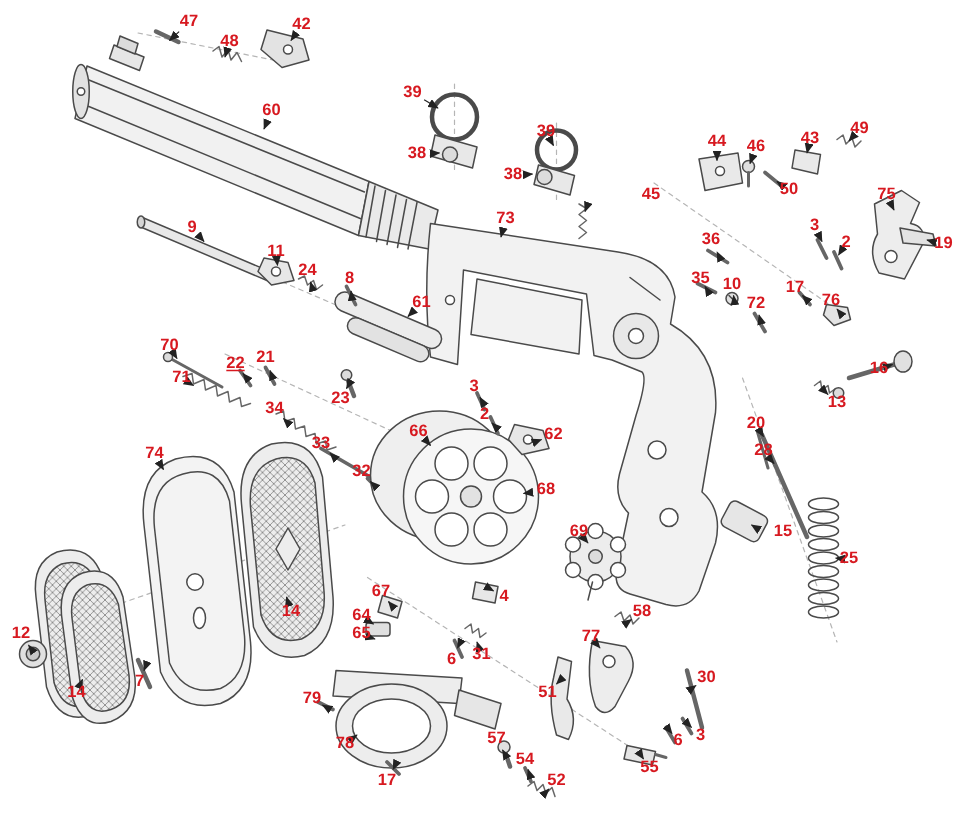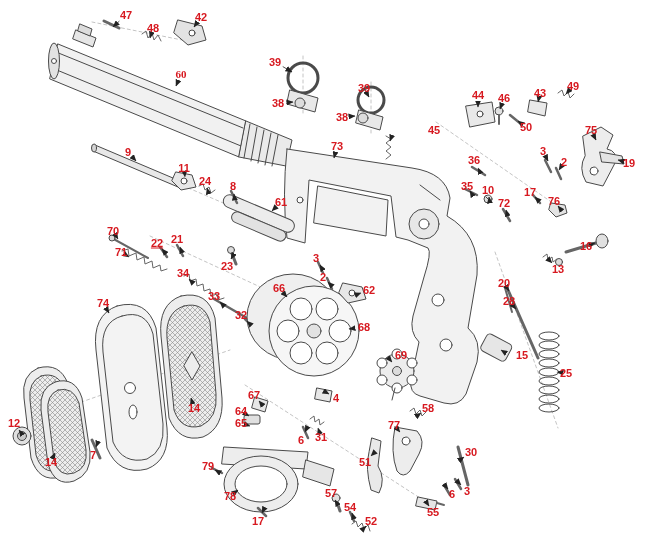--- a/index.html
+++ b/index.html
@@ -330,21 +330,21 @@
       <line x1="446.37774457201016" y1="486.9721807150127" x2="448" y2="489" stroke="#222222" stroke-width="0.8" marker-end="url(#ah)"></line>
       <line x1="460.6360389693211" y1="484.6360389693211" x2="461" y2="485" stroke="#222222" stroke-width="0.8" marker-end="url(#ah)"></line>
     </svg>
 
   <div id="labels">
       <span class="part-label" style="left: 126px; top: 15px; color: rgb(215, 25, 32);">47</span>
       <span class="part-label" style="left: 153px; top: 28px; color: rgb(215, 25, 32);">48</span>
       <span class="part-label" style="left: 201px; top: 17px; color: rgb(215, 25, 32);">42</span>
       <span class="part-label" style="left: 275px; top: 62px; color: rgb(215, 25, 32);">39</span>
       <span class="part-label" style="left: 278px; top: 103px; color: rgb(215, 25, 32);">38</span>
-      <span class="part-label" style="left: 181px; top: 74px; color: rgb(215, 25, 32); font-family: Liberation Serif, serif;">60</span>
+      <span class="part-label" style="left: 181px; top: 74px; color: rgb(215, 25, 32);">60</span>
       <span class="part-label" style="left: 364px; top: 88px; color: rgb(215, 25, 32);">39</span>
       <span class="part-label" style="left: 342px; top: 117px; color: rgb(215, 25, 32);">38</span>
       <span class="part-label" style="left: 394px; top: 130px; color: rgb(215, 25, 32); margin-left: 40px;">45</span>
       <span class="part-label" style="left: 478px; top: 95px; color: rgb(215, 25, 32);">44</span>
       <span class="part-label" style="left: 504px; top: 98px; color: rgb(215, 25, 32);">46</span>
       <span class="part-label" style="left: 540px; top: 93px; color: rgb(215, 25, 32);">43</span>
       <span class="part-label" style="left: 573px; top: 86px; color: rgb(215, 25, 32);">49</span>
       <span class="part-label" style="left: 526px; top: 127px; color: rgb(215, 25, 32);">50</span>
       <span class="part-label" style="left: 591px; top: 130px; color: rgb(215, 25, 32);">75</span>
       <span class="part-label" style="left: 337px; top: 146px; color: rgb(215, 25, 32); text-align: center;">73</span>
@@ -373,21 +373,21 @@
       <span class="part-label" style="left: 316px; top: 258px; color: rgb(215, 25, 32);">3</span>
       <span class="part-label" style="left: 323px; top: 277px; color: rgb(215, 25, 32);">2</span>
       <span class="part-label" style="left: 369px; top: 290px; color: rgb(215, 25, 32);">62</span>
       <span class="part-label" style="left: 558px; top: 269px; color: rgb(215, 25, 32);">13</span>
       <span class="part-label" style="left: 586px; top: 246px; color: rgb(215, 25, 32);">16</span>
       <span class="part-label" style="left: 504px; top: 283px; color: rgb(215, 25, 32);">20</span>
       <span class="part-label" style="left: 509px; top: 301px; color: rgb(215, 25, 32);">28</span>
       <span class="part-label" style="left: 103px; top: 303px; color: rgb(215, 25, 32);">74</span>
       <span class="part-label" style="left: 279px; top: 288px; color: rgb(215, 25, 32);">66</span>
       <span class="part-label" style="left: 364px; top: 327px; color: rgb(215, 25, 32);">68</span>
-      <span class="part-label" style="left: 401px; top: 355px; color: rgb(215, 25, 32);">69</span>
+      <span class="part-label" style="left: 386px; top: 355px; color: rgb(215, 25, 32);">69</span>
       <span class="part-label" style="left: 194px; top: 408px; color: rgb(215, 25, 32);">14</span>
       <span class="part-label" style="left: 509px; top: 355px; color: rgb(215, 25, 32); margin-left: 13px;">15</span>
       <span class="part-label" style="left: 566px; top: 373px; color: rgb(215, 25, 32);">25</span>
       <span class="part-label" style="left: 14px; top: 423px; color: rgb(215, 25, 32);">12</span>
       <span class="part-label" style="left: 51px; top: 462px; color: rgb(215, 25, 32);">14</span>
       <span class="part-label" style="left: 93px; top: 455px; color: rgb(215, 25, 32);">7</span>
       <span class="part-label" style="left: 254px; top: 395px; color: rgb(215, 25, 32);">67</span>
       <span class="part-label" style="left: 241px; top: 411px; color: rgb(215, 25, 32);">64</span>
       <span class="part-label" style="left: 241px; top: 423px; color: rgb(215, 25, 32);">65</span>
       <span class="part-label" style="left: 336px; top: 398px; color: rgb(215, 25, 32);">4</span>

